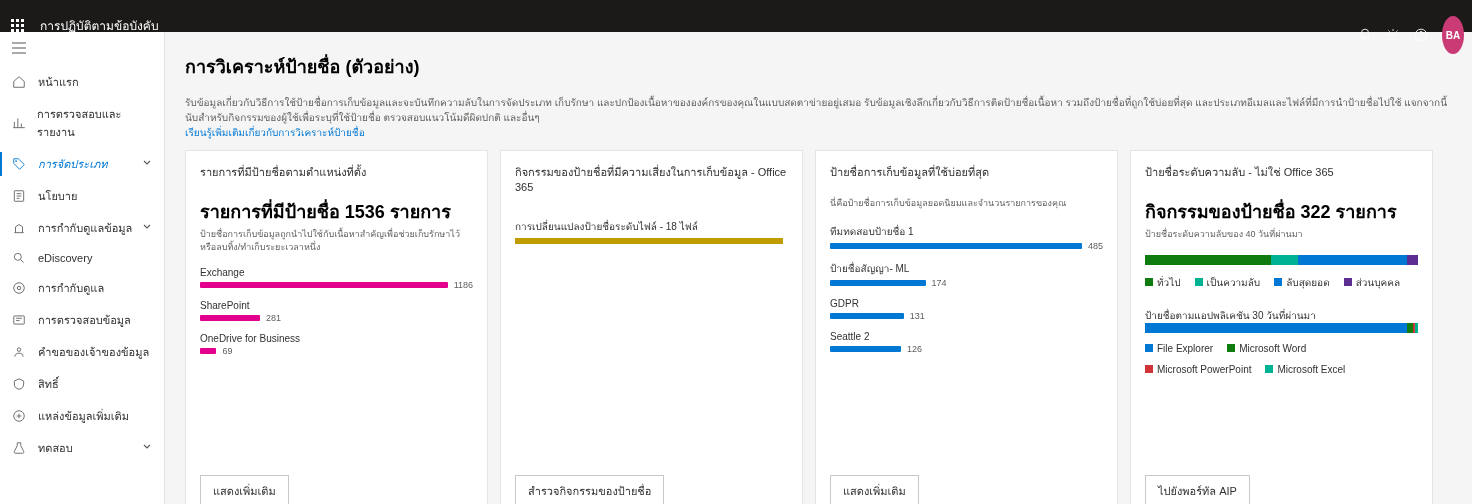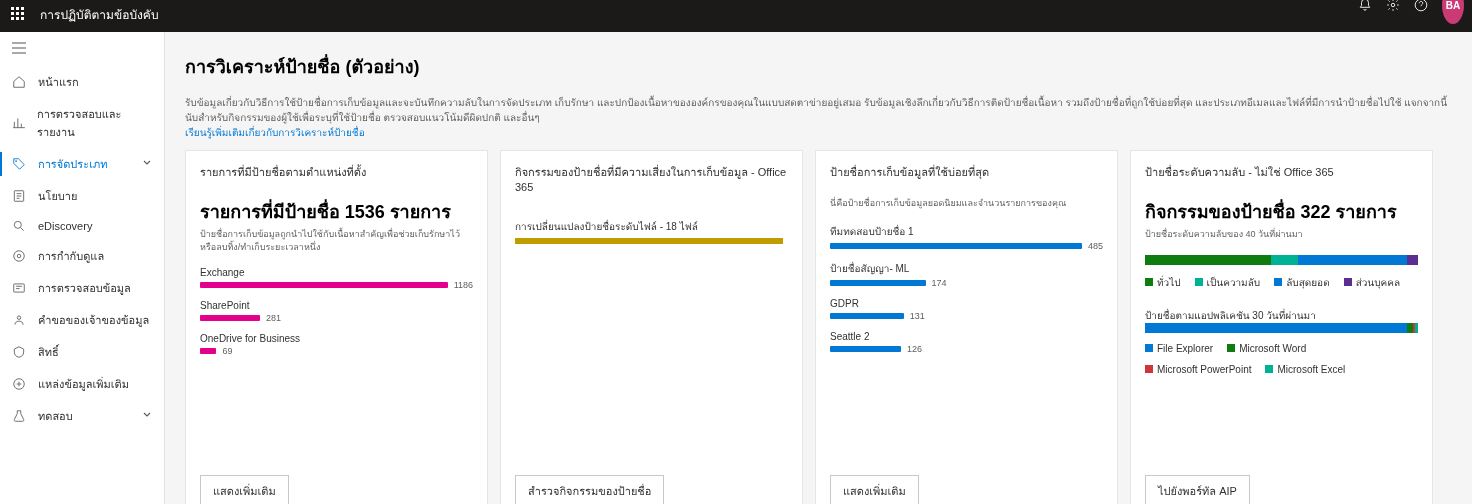--- a/index.html
+++ b/index.html
@@ -1,32 +1,32 @@
 <!DOCTYPE html>
 <html><head>
 <meta charset="utf-8">
 <style>
 * { margin: 0; padding: 0; box-sizing: border-box; font-family: 'Segoe UI', Tahoma, sans-serif; }
 body { background: #f5f5f5; width: 1472px; height: 504px; overflow: hidden; }
 
 
-.topbar { height: 32px; background: #1b1a19; color: #fff; display: flex; align-items: flex-end; padding: 8px 8px; }
+.topbar { height: 32px; background: #1b1a19; color: #fff; display: flex; align-items: flex-start; padding: 16px 8px; }
 .topbar .waffle { width: 20px; height: 20px; display: flex; align-items: center; justify-content: center; cursor: pointer; }
 .topbar .title { margin-left: 12px; font-size: 12px; flex: 1; }
 .topbar .actions { display: flex; align-items: center; gap: 14px; }
 .topbar .icon-btn { color: #fff; cursor: pointer; display: flex; align-items: center; }
 .topbar .avatar { width: 22px; height: 38px; background: #ca3b76; color: #fff; border-radius: 50%; display: flex; align-items: center; justify-content: center; font-size: 10px; font-weight: 600; }
 
 
 .body { display: flex; height: calc(504px - 32px); }
 .sidebar { width: 165px; background: #fff; border-right: 1px solid #e1e1e1; display: flex; flex-direction: column; }
 .hamburger { padding: 8px 12px; cursor: pointer; color: #555; }
 .nav-item { display: flex; align-items: center; padding: 7px 12px; font-size: 11px; color: #323130; cursor: pointer; position: relative; }
 .nav-item.active::before { content: ''; position: absolute; left: 0; top: 4px; bottom: 4px; width: 2px; background: #0078d4; }
-.nav-item.active { color: #0078d4; }
+.nav-item.active { color: #0078d4; font-style: italic; }
 .nav-item .icon { width: 16px; margin-right: 10px; display: flex; color: #605e5c; }
 .nav-item.active .icon { color: #0078d4; }
 .nav-item .chev { margin-left: auto; color: #605e5c; }
 
 .main { flex: 1; padding: 20px 20px 10px 20px; overflow: hidden; }
 .page-title { font-size: 18px; font-weight: 600; margin-bottom: 14px; }
 .desc { font-size: 10px; color: #605e5c; line-height: 1.5; margin-bottom: 4px; }
 .desc a { color: #0078d4; text-decoration: none; text-align: right; }
 
 .cards { display: flex; gap: 12px; margin-top: 10px; }
@@ -139,20 +139,31 @@
             <svg width="14" height="14" viewBox="0 0 24 24">
               <rect x="4" y="3" width="16" height="18" rx="1" fill="none" stroke="currentColor" stroke-width="1.5"></rect>
               <path d="M8 8h8M8 12h8M8 16h5" stroke="currentColor" stroke-width="1.5"></path>
             </svg>
           </span>
           <span>นโยบาย</span>
         </div>
         <div class="nav-item">
           <span class="icon">
             <svg width="14" height="14" viewBox="0 0 24 24">
+              <path d="M4 20h16M6 20V10l6-4 6 4v10" fill="none" stroke="currentColor" stroke-width="1.5"></path>
+            </svg>
+          </span>
+          <span>การกำกับดูแลข้อมูล</span>
+          <span class="chev"><svg width="10" height="10" viewBox="0 0 10 10">
+              <path d="M2 3l3 3 3-3" fill="none" stroke="currentColor" stroke-width="1.2"></path>
+            </svg></span>
+        </div>
+        <div class="nav-item">
+          <span class="icon">
+            <svg width="14" height="14" viewBox="0 0 24 24">
               <circle cx="10" cy="10" r="6" fill="none" stroke="currentColor" stroke-width="1.5"></circle>
               <path d="M15 15l5 5" stroke="currentColor" stroke-width="1.5"></path>
             </svg>
           </span>
           <span>eDiscovery</span>
         </div>
         <div class="nav-item">
           <span class="icon">
             <svg width="14" height="14" viewBox="0 0 24 24">
               <circle cx="12" cy="12" r="9" fill="none" stroke="currentColor" stroke-width="1.5"></circle>

